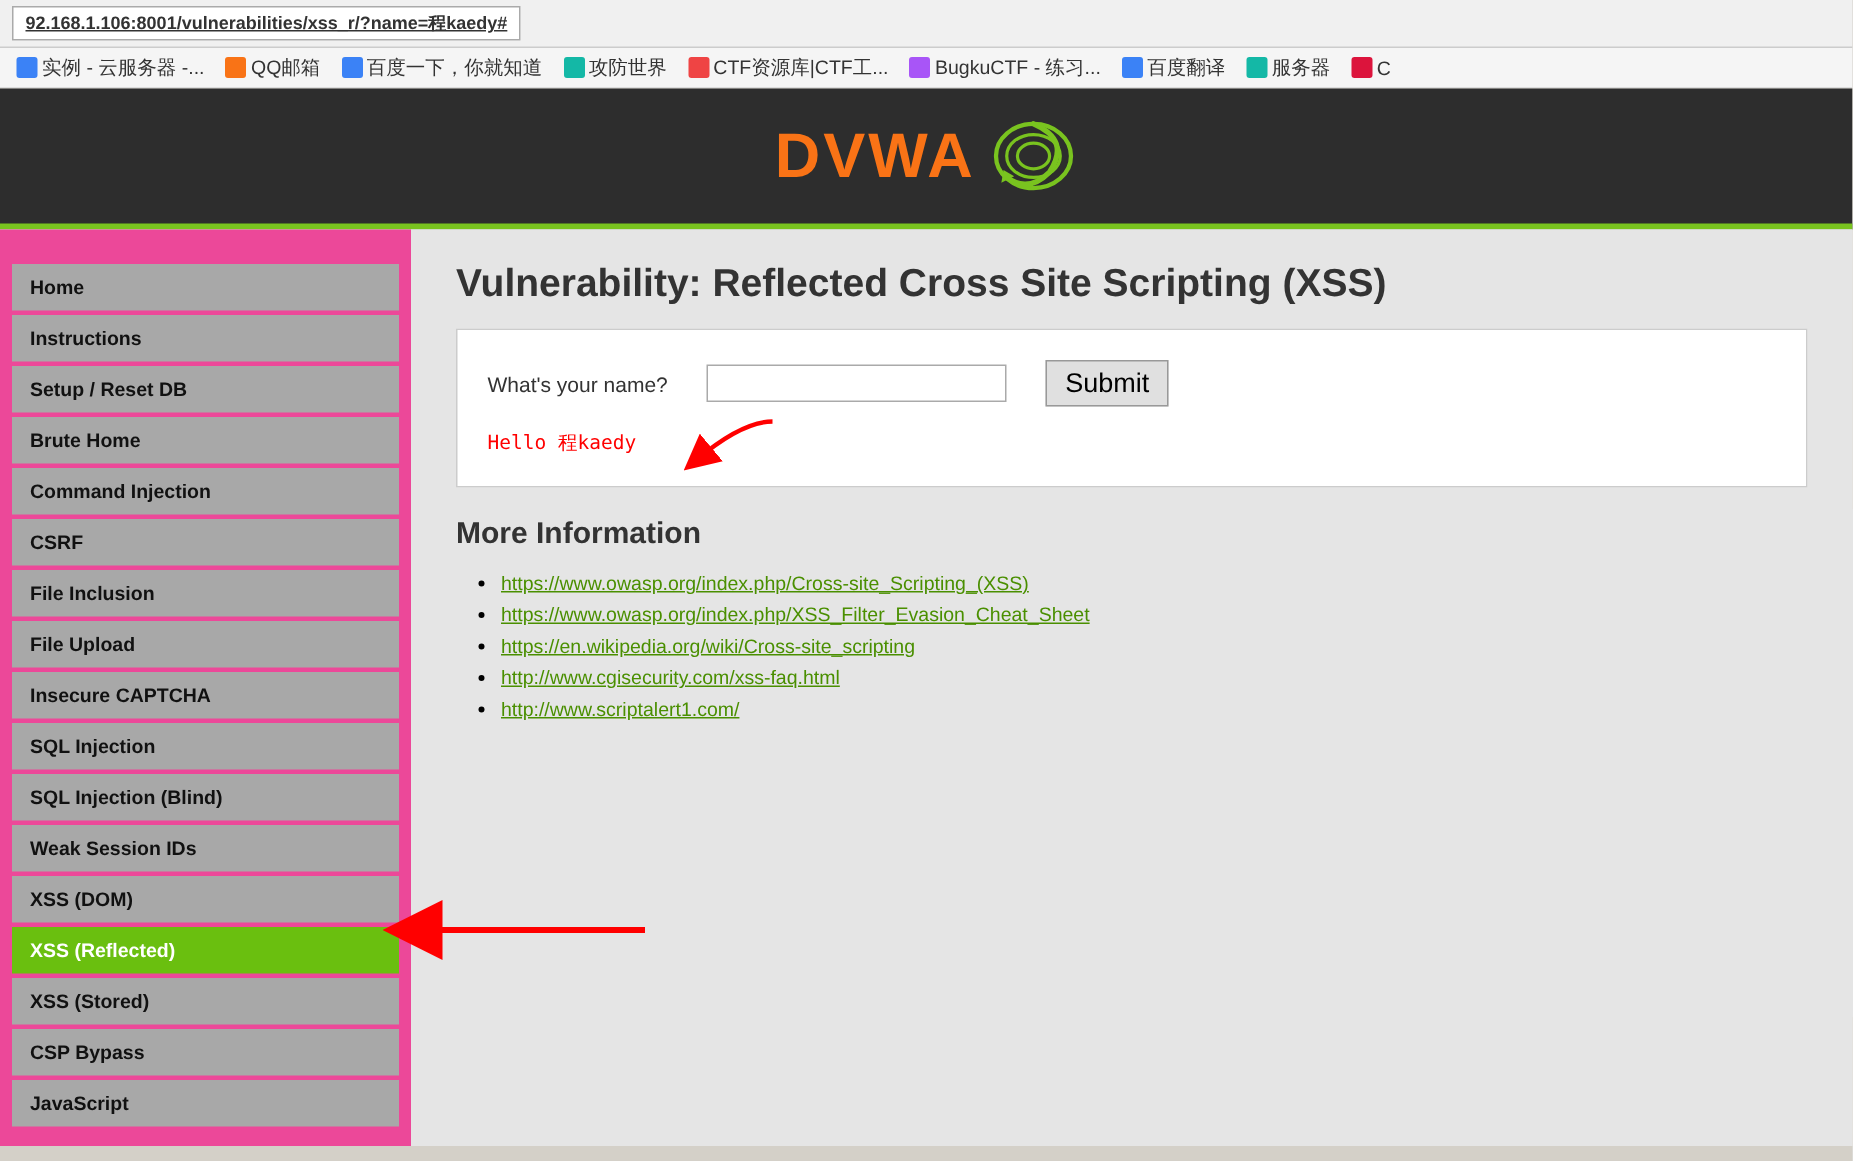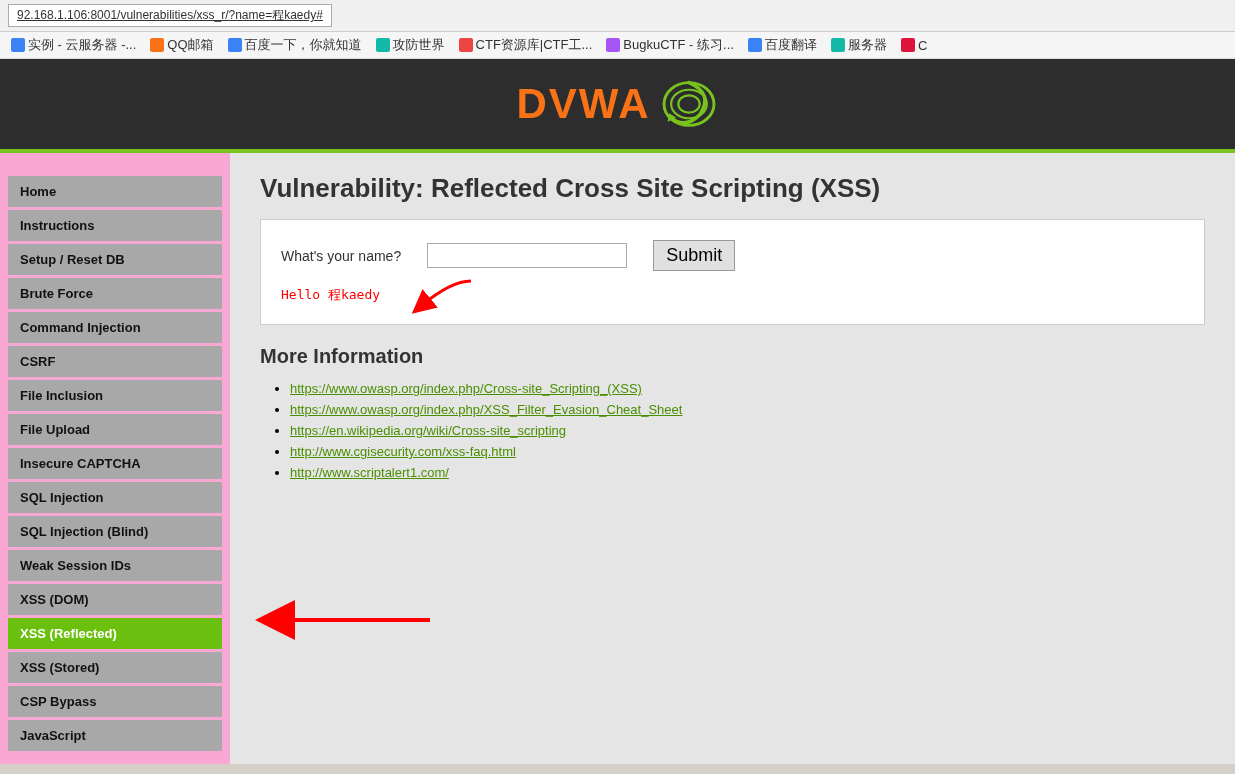--- a/index.html
+++ b/index.html
@@ -17,20 +17,21 @@
       gap: 6px;
     }
     .url-bar {
       background: white;
       border: 1px solid #aaa;
       padding: 2px 8px;
       font-size: 12px;
       color: #333;
       flex: 0 0 auto;
       min-width: 320px;
+      font-weight: bold;
     }
     .url-bar span { text-decoration: underline; color: #333; }
     
     
     .bookmarks-bar {
       background: #f5f5f5;
       border-bottom: 1px solid #ddd;
       padding: 3px 8px;
       display: flex;
       gap: 8px;
@@ -93,22 +94,22 @@
     
     .content-area {
       display: flex;
       background: white;
       margin: 0;
       min-height: 600px;
     }
 
     
     .sidebar {
-      width: 230px;
-      background: #f9a8d4;
+      width: 274px;
+      background: #ec4899;
       flex-shrink: 0;
       padding: 10px 0;
     }
     .sidebar-item {
       display: block;
       padding: 8px 12px;
       background: #a8a8a8;
       margin: 3px 8px;
       color: #111;
       font-weight: bold;
@@ -258,21 +259,21 @@
   </div>
 
   <div class="content-area">
 
     <div class="sidebar">
       <div class="sidebar-spacer"></div>
 
     <a class="sidebar-item">Home</a>
         <a class="sidebar-item">Instructions</a>
         <a class="sidebar-item">Setup / Reset DB</a>
-        <a class="sidebar-item">Brute Force</a>
+        <a class="sidebar-item">Brute Home</a>
         <a class="sidebar-item">Command Injection</a>
         <a class="sidebar-item">CSRF</a>
         <a class="sidebar-item">File Inclusion</a>
         <a class="sidebar-item">File Upload</a>
         <a class="sidebar-item">Insecure CAPTCHA</a>
         <a class="sidebar-item">SQL Injection</a>
         <a class="sidebar-item">SQL Injection (Blind)</a>
         <a class="sidebar-item">Weak Session IDs</a>
         <a class="sidebar-item">XSS (DOM)</a>
         <a class="sidebar-item active">XSS (Reflected)</a>

